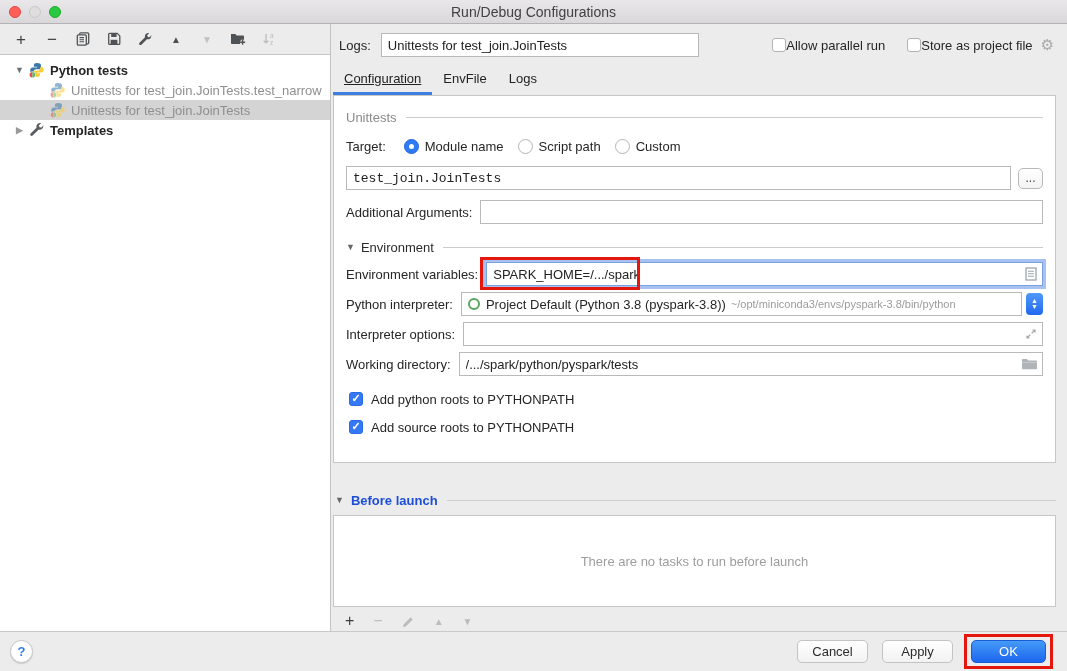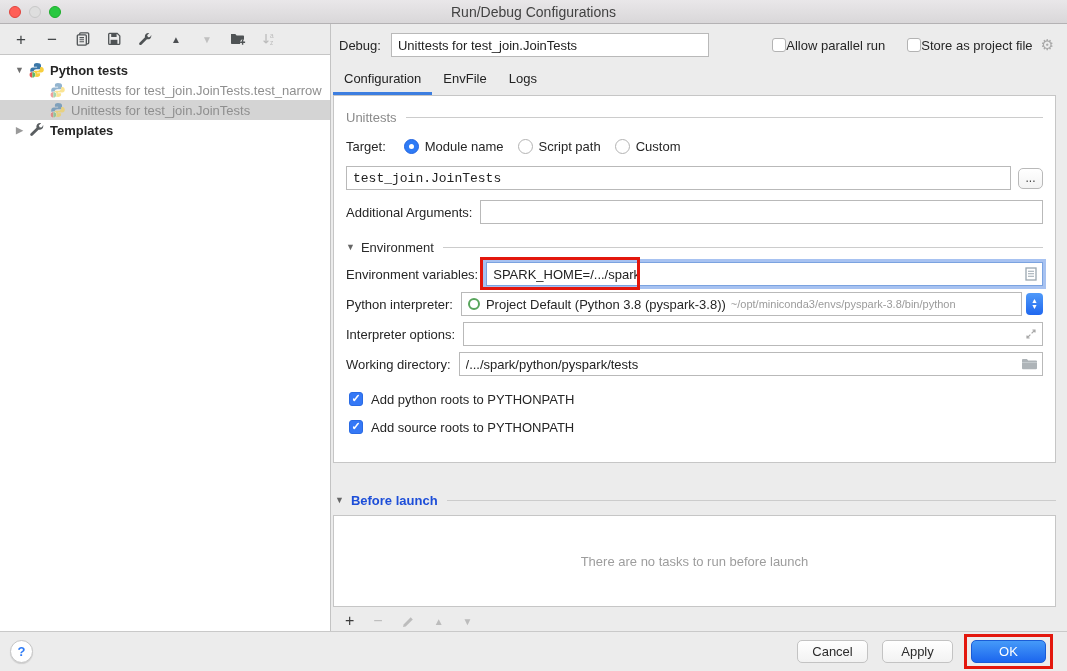--- a/index.html
+++ b/index.html
@@ -78,21 +78,21 @@
   }
   .box.checked { background:#3578f6; border-color:#2a6be4; }
   .box.checked::after {
     content:"✓"; position:absolute; left:1.5px; top:-1.5px;
     color:#fff; font-size:11px; font-weight:bold;
   }
   .gear { font-size:15px; color:#a9a9a9; margin-left:8px; }
 
   .tabs { display:flex; margin:6px 0 0 2px; }
   .tab { padding:8px 11px 9px; cursor:default; color:#222; }
-  .tab.active { box-shadow: inset 0 -3px 0 #3d7ee0; }
+  .tab.active { box-shadow: inset 0 -3px 0 #3d7ee0; text-decoration: underline; }
 
   .config-panel {
     margin:0 11px 0 2px; height:371px;
     border:1px solid #c6c6c6; background:#ffffff;
     padding:9px 12px 16px 12px; overflow:hidden;
   }
   .group-head { display:flex; align-items:center; height:24px; }
   .group-head .gtitle { color:#8a8a8a; }
   .group-head .gtitle.dark { color:#2b2b2b; }
   .group-head .tri { font-size:9px; color:#666; margin-right:6px; }
@@ -288,21 +288,21 @@
               </svg>
           </span>
           <span>Templates</span>
         </div>
       </div>
     </div>
 
     <div class="right">
 
       <div class="name-row">
-        <label>Debug:</label>
+        <label>Logs:</label>
         <input class="field name-input" value="Unittests for test_join.JoinTests" style="">
         <div style="flex:1"></div>
         <div class="chk">
           <span class="box"></span>
           <span>Allow parallel run</span>
         </div>
         <div class="chk" style="margin-left:22px">
           <span class="box"></span>
           <span>Store as project file</span>
         </div>

